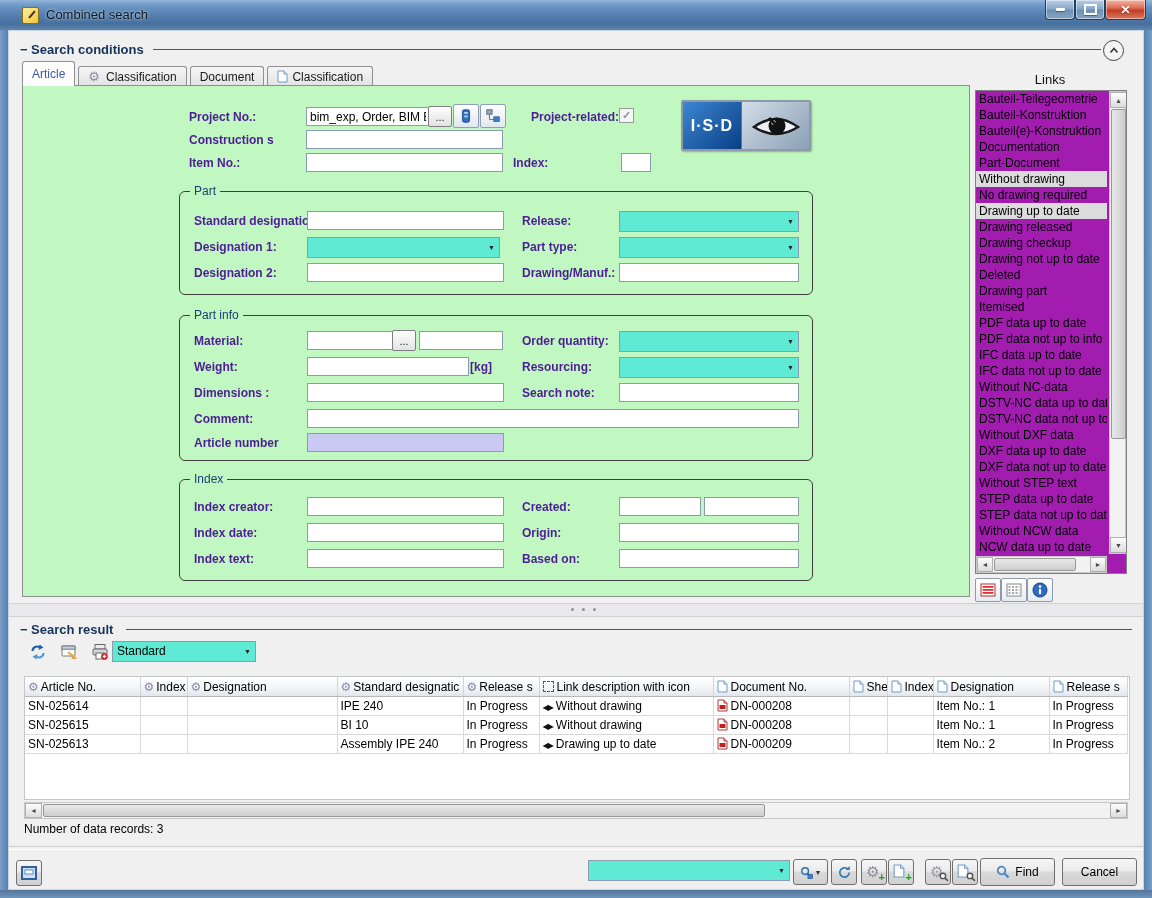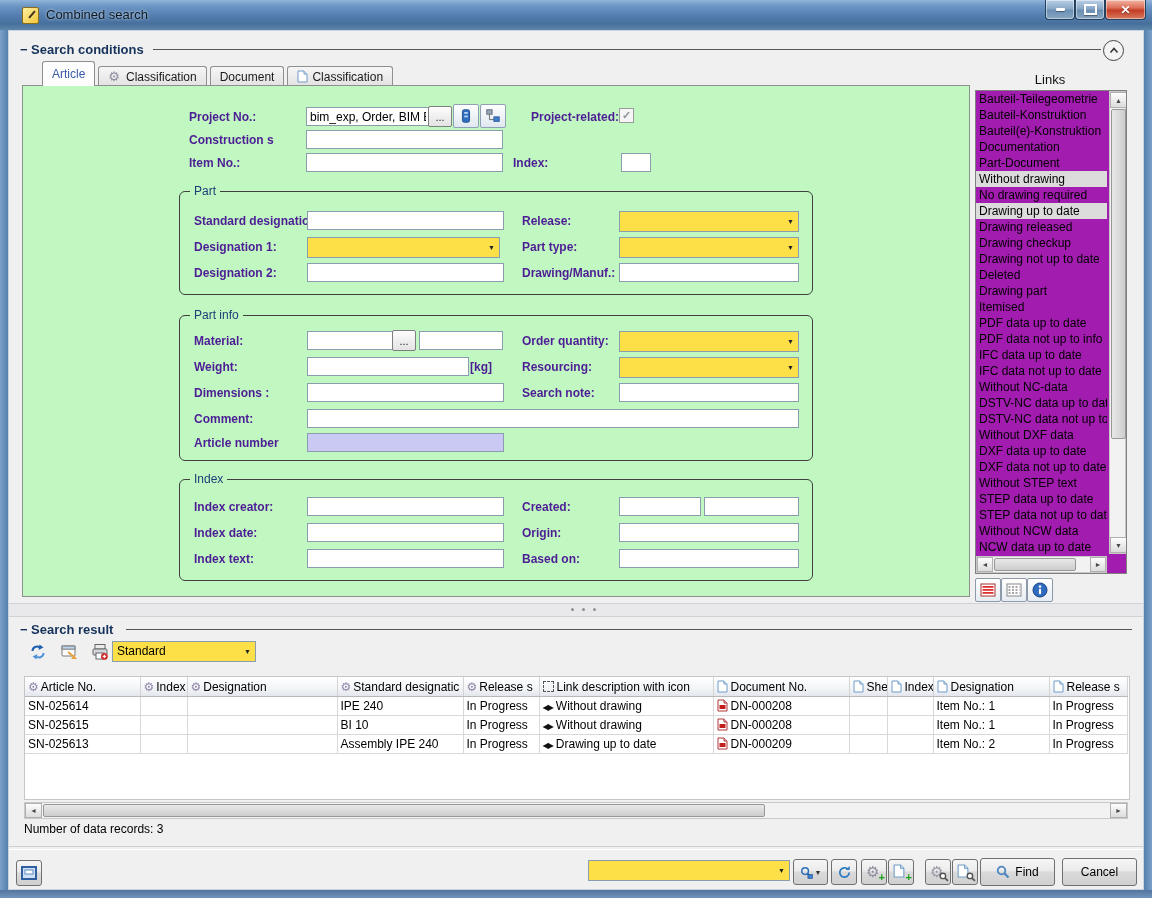--- a/index.html
+++ b/index.html
@@ -34,29 +34,29 @@
   .sec-title{position:absolute;font-weight:bold;color:#15325b;font-size:13px;white-space:nowrap;}
   .sec-line{position:absolute;height:1px;background:#555;}
   .collapse-btn{position:absolute;width:19px;height:19px;border:1px solid #444;border-radius:50%;background:#f4f4f4;
     display:flex;align-items:center;justify-content:center;}
 
   
   .tabbar{position:absolute;left:22px;top:61px;height:25px;display:flex;align-items:flex-end;}
   .tab{height:19px;margin-right:3px;padding:0 9px;display:flex;align-items:center;gap:4px;
     background:linear-gradient(#f6f6f6,#e2e2e2);border:1px solid #8f8f8f;border-bottom:none;
     border-radius:3px 3px 0 0;font-size:12px;color:#1a1a1a;white-space:nowrap;}
-  .tab.active{height:24px;background:#fdfdfd;color:#3a5ba5;position:relative;z-index:3;margin-left:20px;}
+  .tab.active{height:24px;background:#fdfdfd;color:#3a5ba5;position:relative;z-index:3;}
   .tab .ic-gear{color:#8d8d9d;font-size:13px;line-height:1;}
 
   
   .green-panel{position:absolute;left:22px;top:85px;width:946px;height:510px;background:#c1f7c1;border:1px solid #8f8f8f;z-index:1;}
   .lbl{position:absolute;font-weight:bold;color:#4c1d95;font-size:12px;white-space:nowrap;line-height:19px;}
   .txt{position:absolute;height:17px;border:1px solid #8a9cad;background:#fff;font:12px "Liberation Sans",sans-serif;padding:0 3px;box-sizing:content-box;}
   .txt.lavender{background:#c9c9f3;}
-  .combo{position:absolute;height:19px;border:1px solid #8a9cad;background:#fde047;}
+  .combo{position:absolute;height:19px;border:1px solid #8a9cad;background:#5eead4;}
   .combo .arr{position:absolute;right:4px;top:6px;font-size:7px;color:#222;}
   .combo .val{position:absolute;left:4px;top:2px;font-size:12px;color:#000;white-space:nowrap;}
   .mini-btn{position:absolute;height:19px;border:1px solid #7f7f7f;border-radius:2px;
     background:linear-gradient(#fdfdfd,#e3e3e3);font-size:11px;color:#222;display:flex;align-items:center;justify-content:center;}
   .icon-btn{position:absolute;width:24px;height:22px;border:1px solid #8f9fb5;border-radius:2px;
     background:linear-gradient(#ffffff,#dfe7f0);display:flex;align-items:center;justify-content:center;}
   .checkbox{position:absolute;width:13px;height:13px;border:1px solid #9b9b9b;background:#f5f5f5;
     display:flex;align-items:center;justify-content:center;font-size:11px;font-weight:bold;color:#8e959e;line-height:1;}
   .grp{position:absolute;border:1px solid #3f3f3f;border-radius:6px;}
   .grp-legend{position:absolute;top:-8px;left:10px;background:#c1f7c1;padding:0 4px;font-size:12px;color:#1b3f77;}
@@ -168,20 +168,31 @@
   <div class="icon-btn" style="left:457px;top:18px;">
     <svg width="16" height="16" viewBox="0 0 18 18">
       <rect x="2" y="2" width="6" height="5" fill="#9aa6b8" stroke="#5a6678"></rect>
       <path d="M5 7 v6 h5" fill="none" stroke="#666"></path>
       <rect x="10" y="10" width="6" height="5" fill="#3f7fd0" stroke="#2a5a9a"></rect>
     </svg>
   </div>
   <span class="lbl" style="left:490px;top:22px;margin-left:18px;">Project-related:</span>
   <div class="checkbox" style="left:596px;top:22px;">✓</div>
 
+  <div class="isd-logo" style="left:658px;top:14px;">
+    <div class="isd-left">I·S·D</div>
+    <div class="isd-right">
+      <svg width="52" height="34" viewBox="0 0 52 34">
+        <path d="M4 18 Q26 2 48 18 Q26 32 4 18 Z" fill="#eef2f6" stroke="#1a1a1a" stroke-width="2.5"></path>
+        <circle cx="27" cy="17" r="8.5" fill="#111"></circle>
+        <circle cx="23.5" cy="13.5" r="2.2" fill="#fff"></circle>
+        <path d="M27 17 L19 9" stroke="#111" stroke-width="3"></path>
+      </svg>
+    </div>
+  </div>
 
   <span class="lbl" style="left:166px;top:45px;">Construction s</span>
   <input class="txt" style="left: 283px; top: 44px; width: 189px;">
 
   <span class="lbl" style="left:166px;top:68px;">Item No.:</span>
   <input class="txt" style="left: 283px; top: 67px; width: 189px;">
   <span class="lbl" style="left:490px;top:68px;">Index:</span>
   <input class="txt" style="left: 598px; top: 67px; width: 22px;">
 
   <div class="grp" style="left:156px;top:105px;width:632px;height:102px;">

